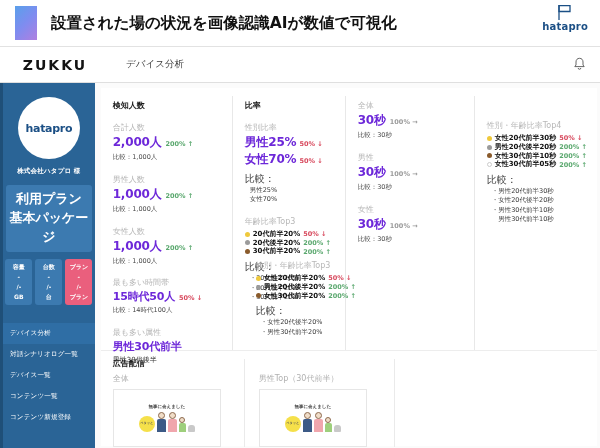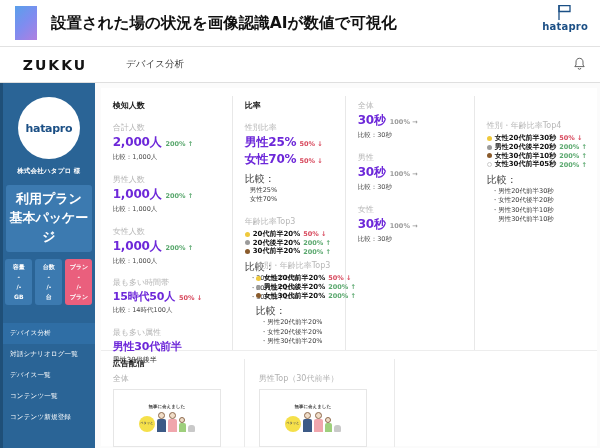--- a/index.html
+++ b/index.html
@@ -386,21 +386,20 @@
             <span class="dot" style="background:#9b9b9b"></span>
             <span class="rank-text">男性20代後半20%</span>
             <span class="delta up">200% ↑</span>
           </div>
           <div class="rank-row">
             <span class="dot" style="background:#8a5b2c"></span>
             <span class="rank-text">女性30代前半20%</span>
             <span class="delta up">200% ↑</span>
           </div>
           <div class="rank-compare-head">比較：</div>
-          <div class="rank-compare-item">・男性20代前半20%</div>
           <div class="rank-compare-item">・女性20代後半20%</div>
           <div class="rank-compare-item">・男性30代前半20%</div>
         </div>
 
         <div class="ads-title">広告配信</div>
         <div class="ads">
 
           <div class="ad-col">
             <div class="ad-label">全体</div>
             <div class="ad-thumb">

